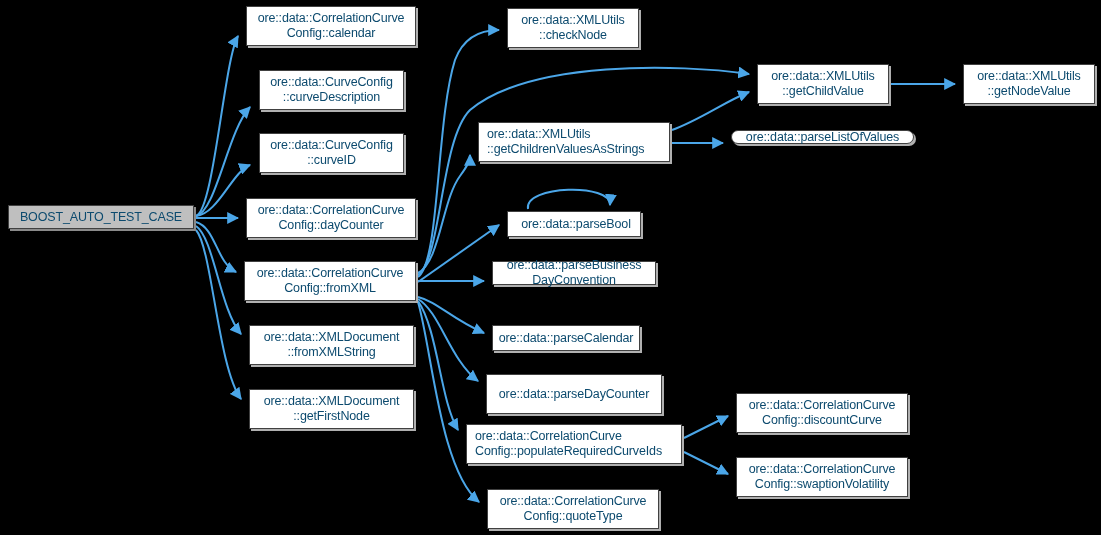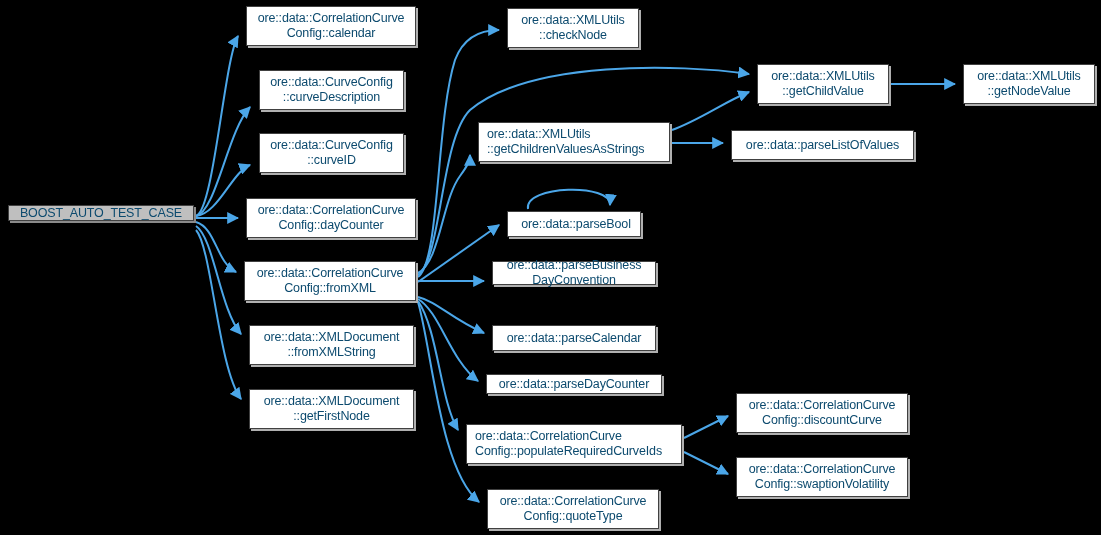--- a/index.html
+++ b/index.html
@@ -80,21 +80,21 @@
         <path d="M 418 302 C 432 350, 440 470, 479 502" fill="none" stroke="#4ba6e8" stroke-width="2" marker-end="url(#arrow)"></path>
         <path d="M 672 130 C 700 120, 724 102, 749 92" fill="none" stroke="#4ba6e8" stroke-width="2" marker-end="url(#arrow)"></path>
         <path d="M 672 143 L 723 143" fill="none" stroke="#4ba6e8" stroke-width="2" marker-end="url(#arrow)"></path>
         <path d="M 891 84 L 955 84" fill="none" stroke="#4ba6e8" stroke-width="2" marker-end="url(#arrow)"></path>
         <path d="M 684 438 L 728 416" fill="none" stroke="#4ba6e8" stroke-width="2" marker-end="url(#arrow)"></path>
         <path d="M 684 452 L 728 474" fill="none" stroke="#4ba6e8" stroke-width="2" marker-end="url(#arrow)"></path>
         <path d="M 528 209 C 524 185, 612 183, 610 205" fill="none" stroke="#4ba6e8" stroke-width="2" marker-end="url(#arrow)"></path>
       </g>
   </svg>
   <div id="nodes-group">
-      <div class="node root" style="left: 8px; top: 205px; width: 186px; height: 16px;">BOOST_AUTO_TEST_CASE</div>
+      <div class="node root" style="left: 8px; top: 205px; width: 186px; height: 24px;">BOOST_AUTO_TEST_CASE</div>
       <div class="node" style="left: 246px; top: 6px; width: 170px; height: 40px;">ore::data::CorrelationCurve
 Config::calendar</div>
       <div class="node" style="left: 259px; top: 70px; width: 145px; height: 40px;">ore::data::CurveConfig
 ::curveDescription</div>
       <div class="node" style="left: 259px; top: 133px; width: 145px; height: 40px;">ore::data::CurveConfig
 ::curveID</div>
       <div class="node" style="left: 246px; top: 198px; width: 170px; height: 40px;">ore::data::CorrelationCurve
 Config::dayCounter</div>
       <div class="node" style="left: 244px; top: 261px; width: 172px; height: 40px;">ore::data::CorrelationCurve
 Config::fromXML</div>
@@ -102,29 +102,29 @@
 ::fromXMLString</div>
       <div class="node" style="left: 249px; top: 389px; width: 165px; height: 40px;">ore::data::XMLDocument
 ::getFirstNode</div>
       <div class="node" style="left: 507px; top: 8px; width: 132px; height: 40px;">ore::data::XMLUtils
 ::checkNode</div>
       <div class="node leftalign" style="left: 478px; top: 122px; width: 192px; height: 40px;">ore::data::XMLUtils
 ::getChildrenValuesAsStrings</div>
       <div class="node" style="left: 507px; top: 211px; width: 134px; height: 26px; padding-left: 8px;">ore::data::parseBool</div>
       <div class="node" style="left: 492px; top: 261px; width: 164px; height: 24px;">ore::data::parseBusiness
 DayConvention</div>
-      <div class="node" style="left: 492px; top: 325px; width: 164px; height: 26px;">ore::data::parseCalendar</div>
-      <div class="node" style="left: 486px; top: 374px; width: 176px; height: 20px;">ore::data::parseDayCounter</div>
+      <div class="node" style="left: 492px; top: 325px; width: 148px; height: 26px;">ore::data::parseCalendar</div>
+      <div class="node" style="left: 486px; top: 374px; width: 176px; height: 40px;">ore::data::parseDayCounter</div>
       <div class="node leftalign" style="left: 466px; top: 424px; width: 216px; height: 40px;">ore::data::CorrelationCurve
 Config::populateRequiredCurveIds</div>
       <div class="node" style="left: 487px; top: 489px; width: 172px; height: 40px;">ore::data::CorrelationCurve
 Config::quoteType</div>
       <div class="node" style="left: 757px; top: 64px; width: 132px; height: 40px;">ore::data::XMLUtils
 ::getChildValue</div>
-      <div class="node" style="left: 731px; top: 130px; width: 183px; height: 30px;">ore::data::parseListOfValues</div>
+      <div class="node" style="left: 731px; top: 130px; width: 183px; height: 14px; border-radius: 10px;">ore::data::parseListOfValues</div>
       <div class="node" style="left: 963px; top: 64px; width: 132px; height: 40px;">ore::data::XMLUtils
 ::getNodeValue</div>
       <div class="node" style="left: 736px; top: 393px; width: 172px; height: 40px;">ore::data::CorrelationCurve
 Config::discountCurve</div>
       <div class="node" style="left: 736px; top: 457px; width: 172px; height: 40px;">ore::data::CorrelationCurve
 Config::swaptionVolatility</div>
     </div>
 </div>
 
 </body></html>

